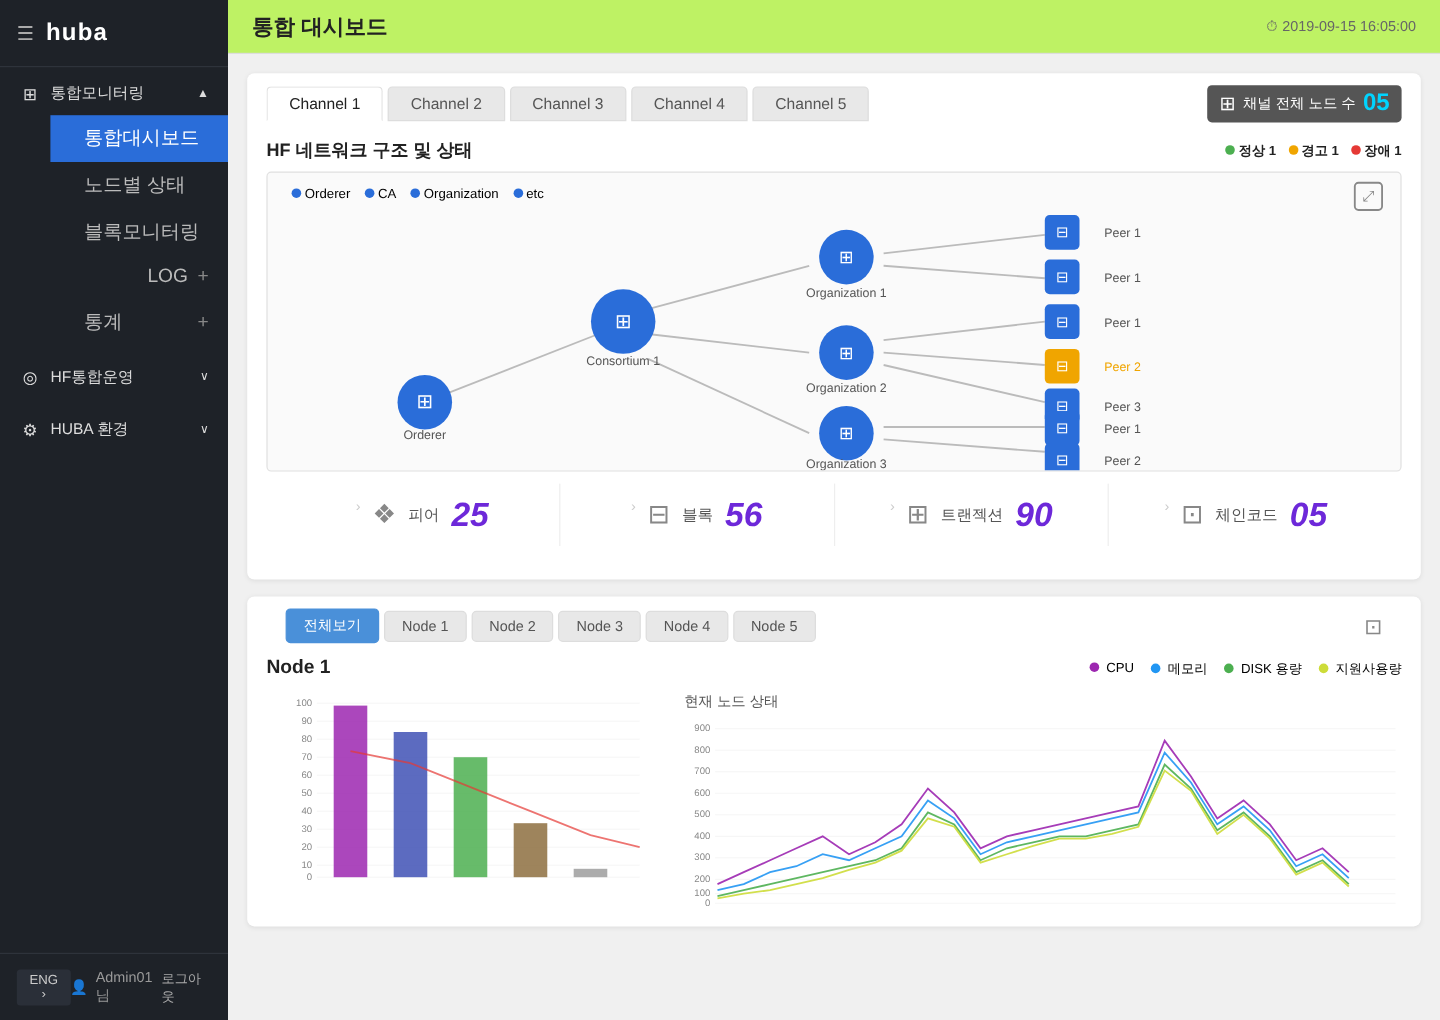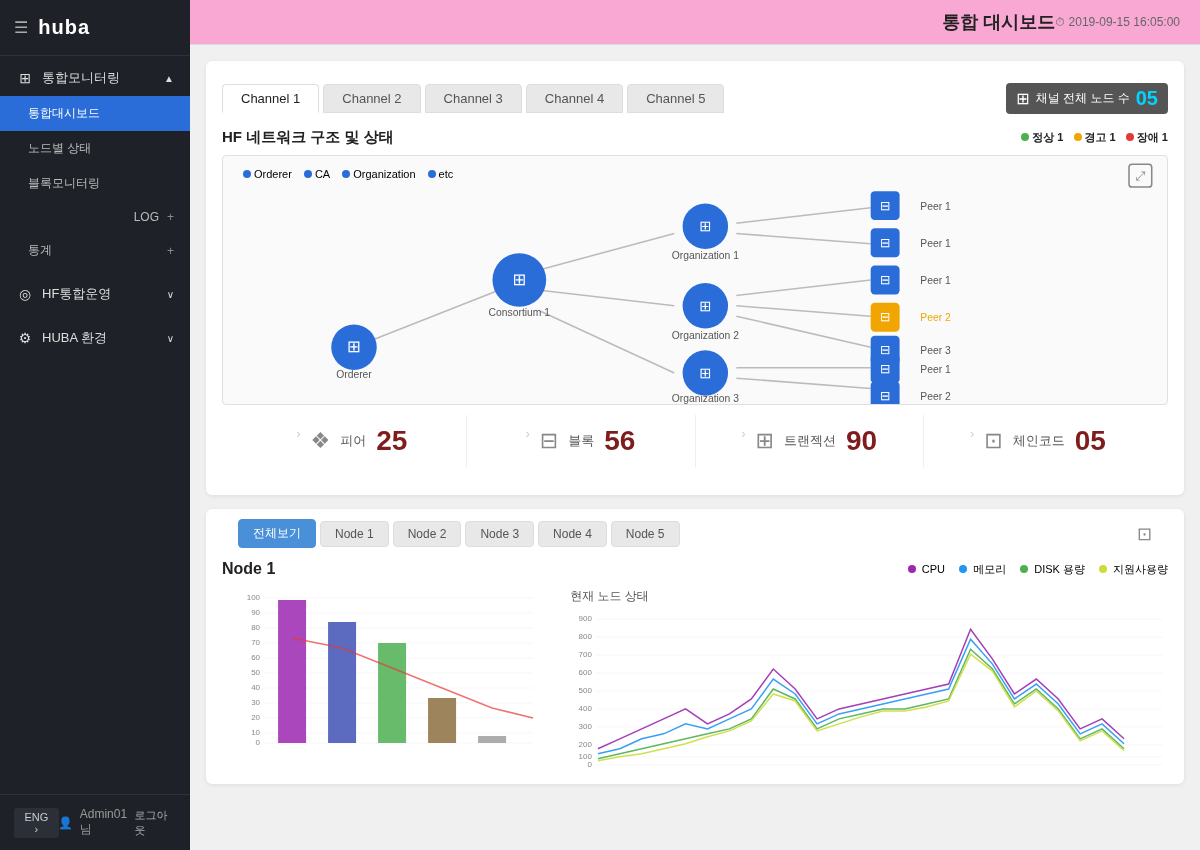--- a/index.html
+++ b/index.html
@@ -7,63 +7,63 @@
 
     
     #sidebar { width: 190px; min-width: 190px; background: #1e2228; color: #ccc; display: flex; flex-direction: column; height: 850px; }
     #sidebar-header { display: flex; align-items: center; padding: 16px 14px; gap: 10px; border-bottom: 1px solid #2e333b; }
     #sidebar-header .menu-icon { color: #aaa; font-size: 16px; cursor: pointer; }
     #sidebar-header .logo { color: #fff; font-size: 20px; font-weight: bold; letter-spacing: 1px; }
     .sidebar-section { padding: 4px 0; }
     .sidebar-item { display: flex; align-items: center; padding: 9px 16px; cursor: pointer; gap: 8px; font-size: 13px; color: #bbb; }
     .sidebar-item.active { background: #2a6dd9; color: #fff; }
     .sidebar-item.section-title { color: #ddd; font-size: 13px; justify-content: space-between; }
-    .sidebar-item.sub { padding-left: 28px; font-size: 12px; }
+    .sidebar-item.sub { padding-left: 28px; font-size: 16px; margin-left: 42px; }
     .sidebar-item .item-icon { font-size: 14px; min-width: 18px; text-align: center; }
     .sidebar-item .arrow { margin-left: auto; font-size: 10px; }
     .sidebar-footer { margin-top: auto; padding: 12px 14px; border-top: 1px solid #2e333b; display: flex; align-items: flex-end; justify-content: space-between; font-size: 12px; color: #999; }
     .lang-btn { background: #2a2f38; color: #ccc; border: none; padding: 3px 8px; border-radius: 3px; cursor: pointer; font-size: 11px; }
     .footer-user { display: flex; align-items: center; gap: 6px; }
     .footer-logout { color: #aaa; font-size: 11px; cursor: pointer; }
 
     
     #main { flex: 1; display: flex; flex-direction: column; background: #f0f0f0; overflow-y: auto; }
 
     
-    #topbar { background: #f9a8d4; padding: 10px 20px; display: flex; align-items: center; justify-content: flex-end; border-bottom: 1px solid #ddd; }
+    #topbar { background: #bef264; padding: 10px 20px; display: flex; align-items: center; justify-content: space-between; border-bottom: 1px solid #ddd; }
     #topbar .page-title { font-size: 18px; font-weight: bold; color: #222; }
     #topbar .datetime { font-size: 12px; color: #666; display: flex; align-items: center; gap: 4px; }
 
     
     #content { padding: 16px; display: flex; flex-direction: column; gap: 14px; }
 
     
     .panel { background: #fff; border-radius: 6px; box-shadow: 0 1px 4px rgba(0,0,0,0.08); }
 
     
-    .tab-bar { display: flex; align-items: center; padding: 22px 16px 0; gap: 4px; }
+    .tab-bar { display: flex; align-items: center; padding: 10px 16px 0; gap: 4px; }
     .tab { padding: 6px 18px; border-radius: 4px 4px 0 0; border: 1px solid #ddd; background: #e8e8e8; cursor: pointer; font-size: 13px; color: #555; }
     .tab.active { background: #fff; border-bottom: 1px solid #fff; color: #222; font-weight: 500; }
     .tab-right { margin-left: auto; display: flex; align-items: center; gap: 6px; background: #555; color: #fff; padding: 4px 10px; border-radius: 4px; font-size: 12px; }
     .tab-right .count { font-size: 20px; font-weight: bold; color: #00d4ff; }
 
     
     .network-section { padding: 14px 16px; }
     .network-title { font-size: 15px; font-weight: bold; color: #222; margin-bottom: 8px; display: flex; align-items: center; justify-content: space-between; }
 
     
     .network-diagram { position: relative; height: 250px; border: 1px solid #e0e0e0; border-radius: 4px; background: #fafafa; overflow: hidden; margin-bottom: 10px; }
 
     
     .stats-bar { display: flex; padding: 0 16px 14px; gap: 0; }
     .stat-item { flex: 1; display: flex; align-items: center; justify-content: center; gap: 10px; padding: 10px; border-right: 1px solid #eee; }
     .stat-item:last-child { border-right: none; }
     .stat-icon { font-size: 22px; color: #888; }
     .stat-label { font-size: 13px; color: #555; }
-    .stat-value { font-size: 28px; font-weight: bold; color: #7f1d1d; }
+    .stat-value { font-size: 28px; font-weight: bold; color: #6d28d9; font-style: italic; }
     .stat-arrow { color: #ccc; font-size: 12px; align-self: flex-start; margin-top: 2px; }
 
     
     .bottom-panel { background: #fff; border-radius: 6px; box-shadow: 0 1px 4px rgba(0,0,0,0.08); }
     .node-tab-bar { display: flex; align-items: center; padding: 10px 32px 0; gap: 4px; }
     .node-tab { padding: 5px 14px; border-radius: 4px; border: 1px solid #ddd; background: #e8e8e8; cursor: pointer; font-size: 12px; color: #555; }
     .node-tab.active { background: #4a90d9; color: #fff; border-color: #4a90d9; }
     .node-fullscreen { margin-left: auto; font-size: 18px; color: #888; cursor: pointer; }
     .node-content { padding: 12px 16px; }
     .node-header { display: flex; align-items: center; justify-content: space-between; margin-bottom: 10px; }

